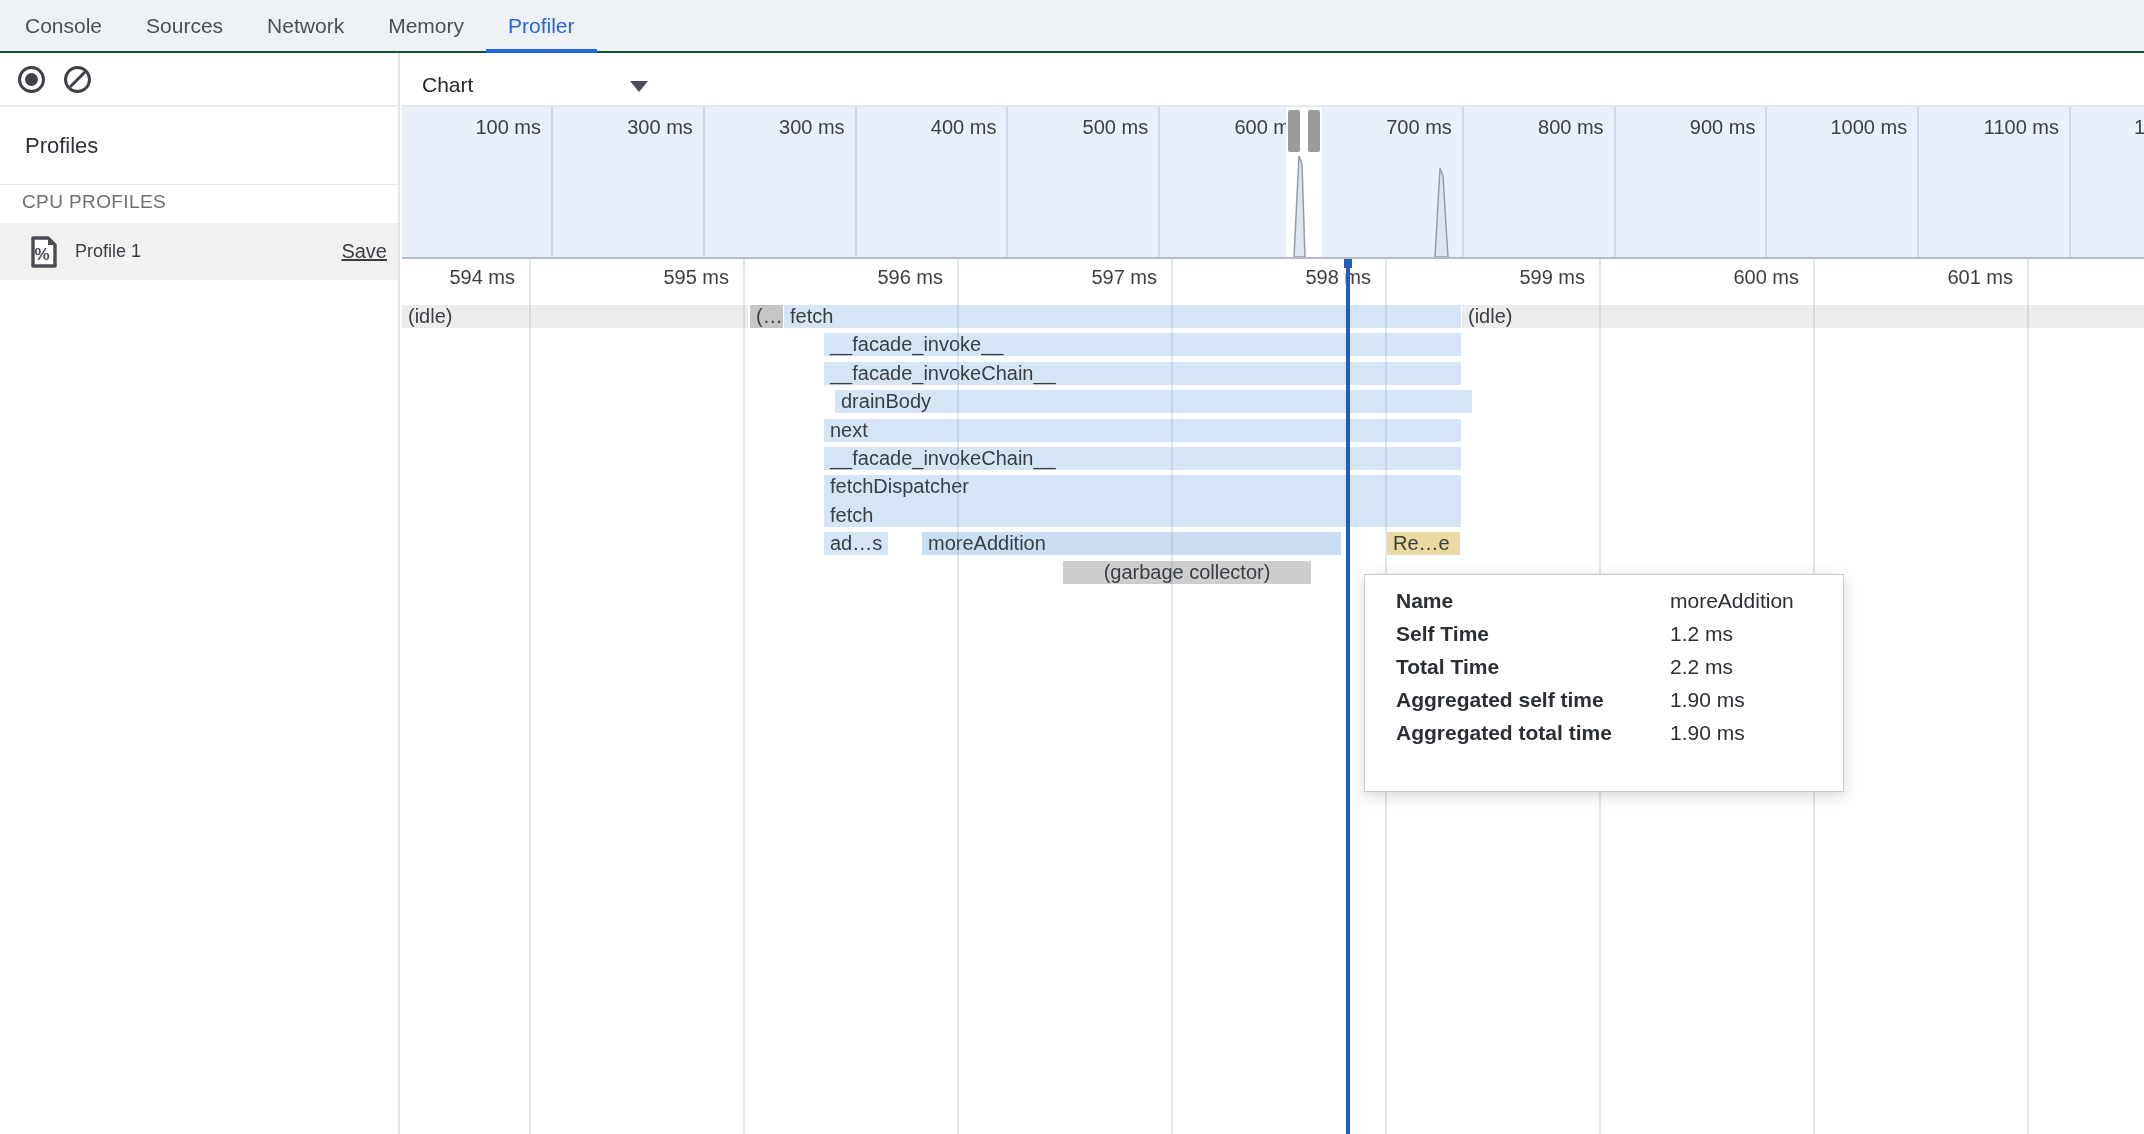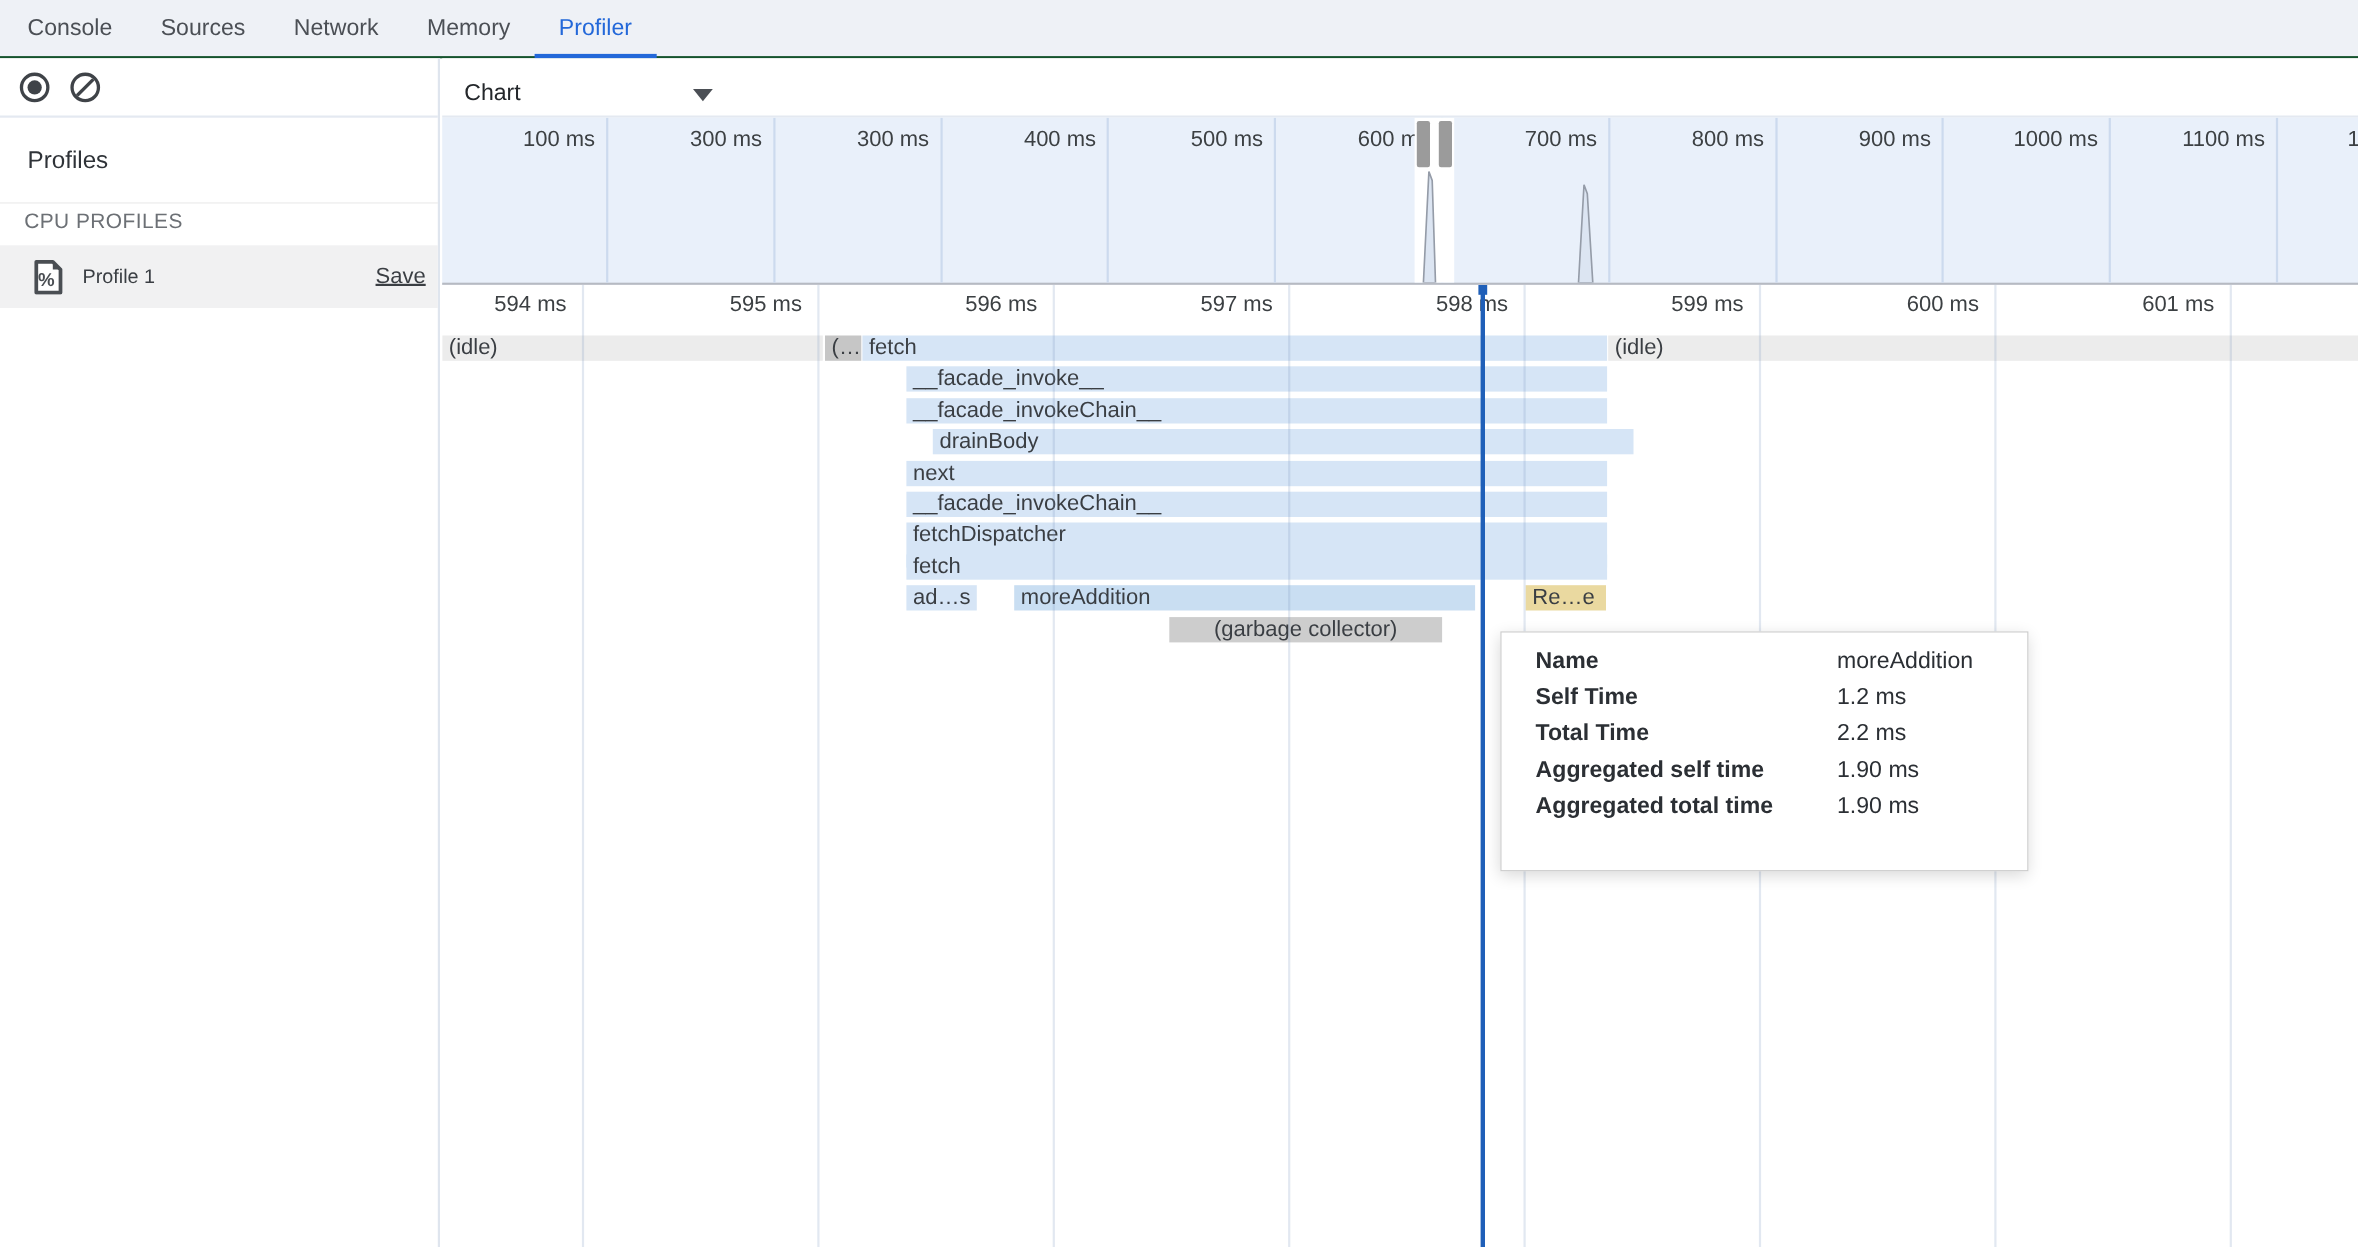--- a/index.html
+++ b/index.html
@@ -220,21 +220,21 @@
         <div class="gridline" style="left: 1411px;"></div>
         <div class="ruler-label" style="right: 345px;">600 ms</div>
         <div class="gridline" style="left: 1625px;"></div>
         <div class="ruler-label" style="right: 131px;">601 ms</div>
         <div class="flame-bar" style="left: 0px; width: 346px; top: 46px; height: 23px; background: rgb(236, 236, 236);">(idle)</div>
         <div class="flame-bar" style="left: 348px; width: 33px; top: 46px; height: 23px; background: rgb(198, 198, 198);">(…</div>
         <div class="flame-bar" style="left: 382px; width: 677px; top: 46px; height: 23px; background: rgb(214, 229, 246);">fetch</div>
         <div class="flame-bar" style="left: 1060px; width: 684px; top: 46px; height: 23px; background: rgb(236, 236, 236);">(idle)</div>
         <div class="flame-bar" style="left: 422px; width: 637px; top: 74.4px; height: 23px; background: rgb(214, 229, 246);">__facade_invoke__</div>
         <div class="flame-bar" style="left: 422px; width: 637px; top: 102.8px; height: 23px; background: rgb(214, 229, 246);">__facade_invokeChain__</div>
-        <div class="flame-bar" style="left: 446px; width: 637px; top: 131.2px; height: 23px; background: rgb(214, 229, 246);">drainBody</div>
+        <div class="flame-bar" style="left: 433px; width: 637px; top: 131.2px; height: 23px; background: rgb(214, 229, 246);">drainBody</div>
         <div class="flame-bar" style="left: 422px; width: 637px; top: 159.6px; height: 23px; background: rgb(214, 229, 246);">next</div>
         <div class="flame-bar" style="left: 422px; width: 637px; top: 188px; height: 23px; background: rgb(214, 229, 246);">__facade_invokeChain__</div>
         <div class="flame-bar" style="left: 422px; width: 637px; top: 216.4px; height: 41px; background: rgb(214, 229, 246);">fetchDispatcher</div>
         <div class="flame-bar" style="left: 422px; width: 637px; top: 244.8px; height: 23px; background: rgb(214, 229, 246);">fetch</div>
         <div class="flame-bar" style="left: 422px; width: 64px; top: 273.2px; height: 23px; background: rgb(214, 229, 246);">ad…s</div>
         <div class="flame-bar" style="left: 520px; width: 419px; top: 273.2px; height: 23px; background: rgb(201, 222, 242);">moreAddition</div>
         <div class="flame-bar" style="left: 985px; width: 73px; top: 273.2px; height: 23px; background: rgb(234, 217, 160);">Re…e</div>
         <div class="flame-bar center" style="left: 661px; width: 248px; top: 301.6px; height: 23px; background: rgb(205, 205, 205);">(garbage collector)</div>
         <div class="time-marker"></div>
         <div class="tooltip">

